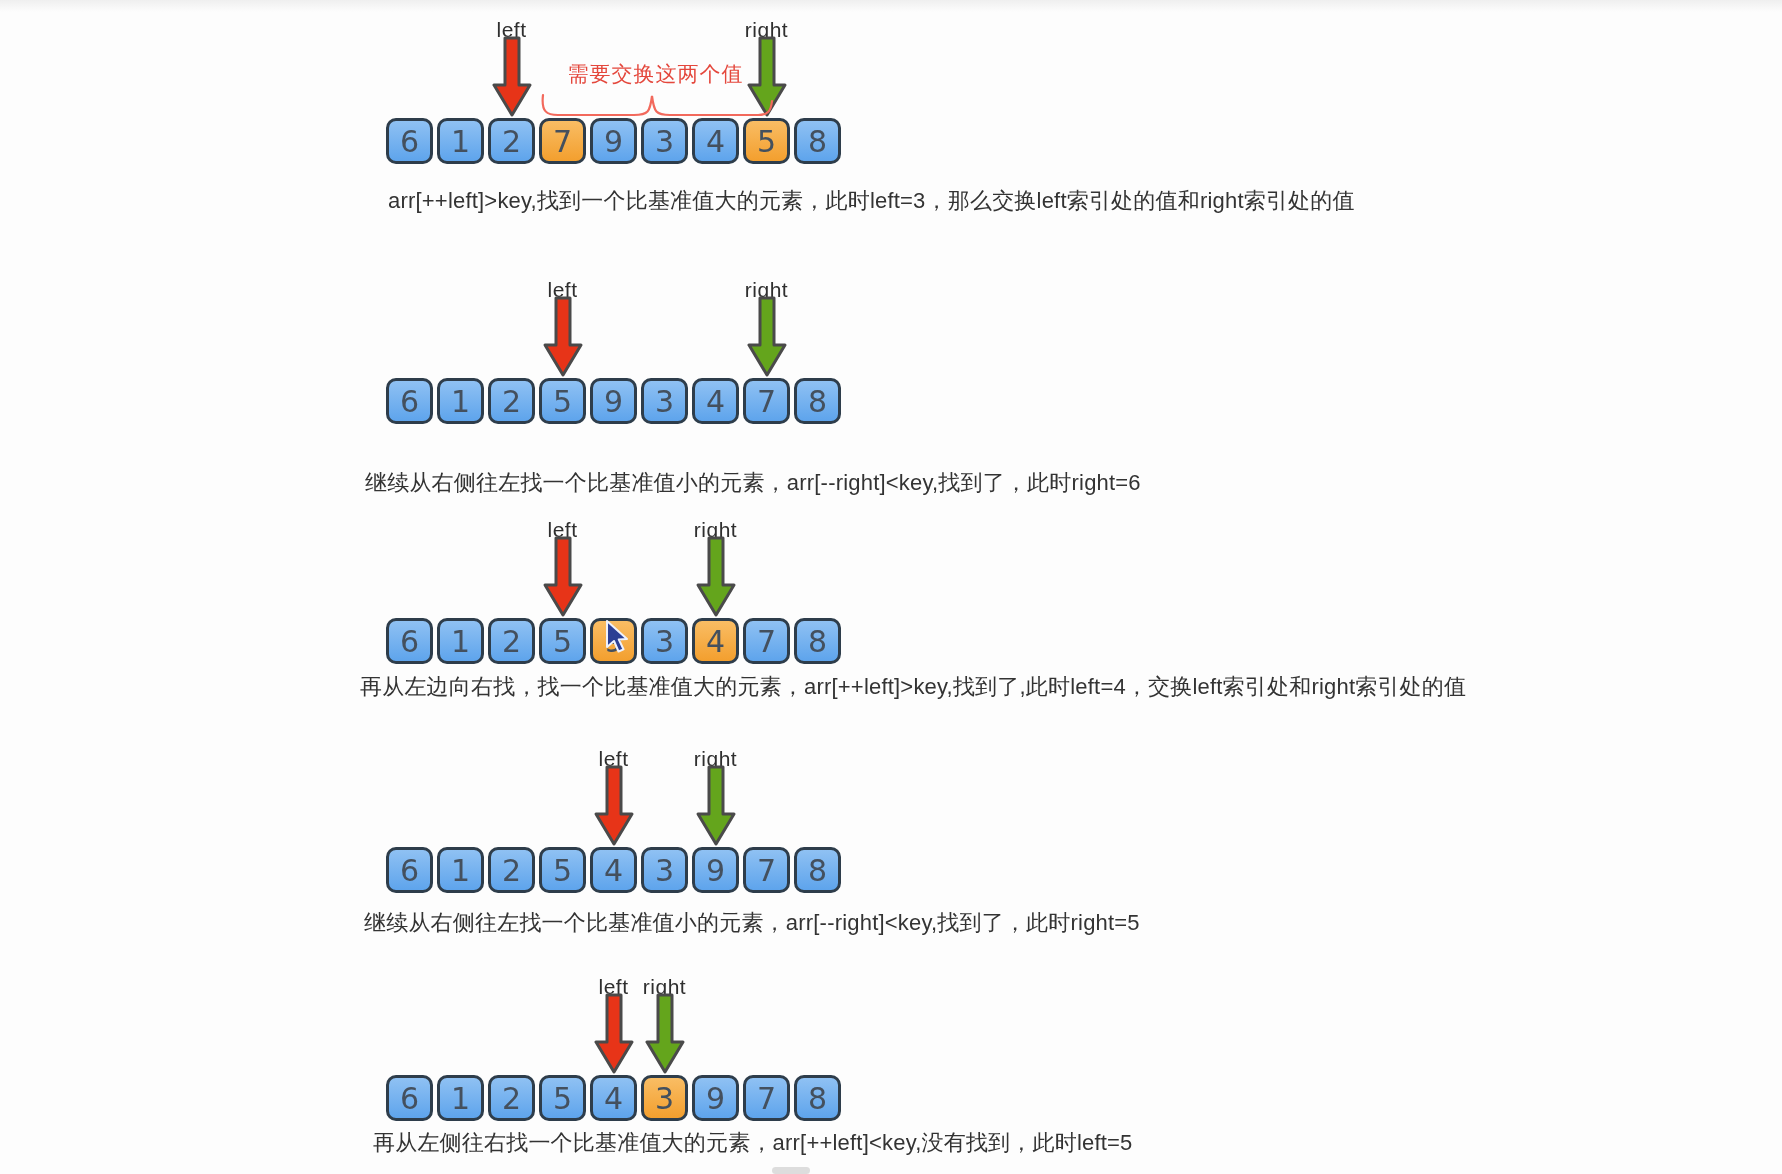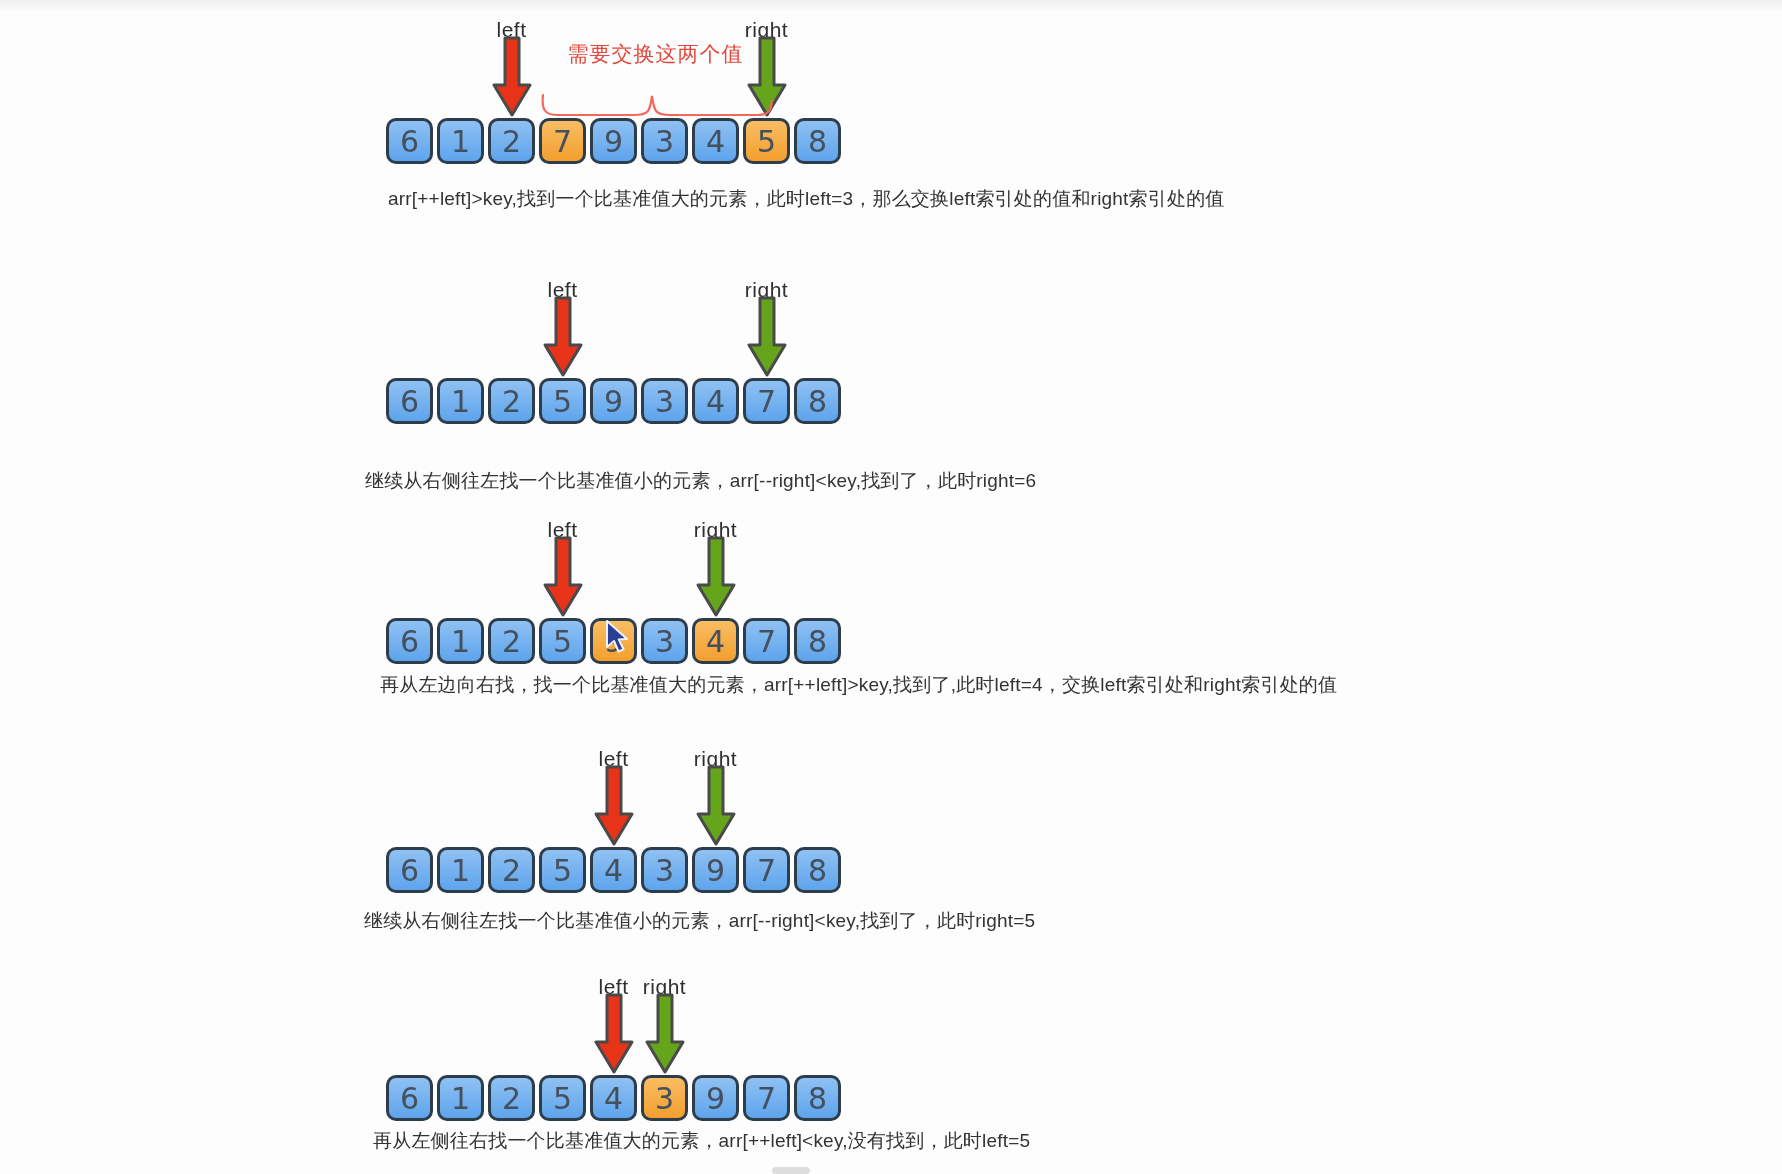--- a/index.html
+++ b/index.html
@@ -24,21 +24,21 @@
     width:47px;height:46px;box-sizing:border-box;
     border:3px solid #2e3d4b;border-radius:10px;
     background:linear-gradient(#8fc1f3,#5ea4ec);
     display:flex;align-items:center;justify-content:center;
     font-family:"DejaVu Sans",sans-serif;
     font-size:30px;color:#44505e;
   }
   .cell.highlight{background:linear-gradient(#f9bd64,#f39f2e);}
   .caption{
     position:absolute;white-space:nowrap;
-    font-size:19px;color:#333;letter-spacing:.2px;
+    font-size:22px;color:#333;letter-spacing:.2px;
   }
   .annotation{
     position:absolute;white-space:nowrap;text-align:center;
     font-size:21px;color:#e4473c;letter-spacing:1px;
   }
   .brace{position:absolute;}
   .cursor{position:absolute;width:26px;height:36px;}
 </style>
 </head>
 <body>
@@ -65,21 +65,21 @@
         <div class="cell">1</div>
         <div class="cell">2</div>
         <div class="cell highlight">7</div>
         <div class="cell">9</div>
         <div class="cell">3</div>
         <div class="cell">4</div>
         <div class="cell highlight">5</div>
         <div class="cell">8</div>
       </div>
     <div class="caption" style="left: 388px; top: 186px;">arr[++left]&gt;key,找到一个比基准值大的元素，此时left=3，那么交换left索引处的值和right索引处的值</div>
-  <div class="annotation" style="left: 548px; top: 40px; width: 215px; text-align: center;">需要交换这两个值</div>
+  <div class="annotation" style="left: 548px; top: 60px; width: 215px; text-align: center;">需要交换这两个值</div>
       <div class="brace" style="left: 538px; top: 92px;"><svg width="236" height="28" viewBox="0 0 236 28" xmlns="http://www.w3.org/2000/svg">
          <path d="M 5 3 C 3 20 9 23 20 23 L 96 23 C 110 23 112 20 114 4
                   C 116 20 118 23 132 23 L 220 23 C 230 23 233 19 234 9" fill="none" stroke="#f2695c" stroke-width="2.2" stroke-linecap="round"></path>
        </svg></div>
     </section>
 
   <section class="step">
     <div class="pointer-label left-label" style="left: 517.5px; top: 266px;">left</div>
     <div class="pointer-label right-label" style="left: 721.5px; top: 266px;">right</div>
     <div class="arrow left-arrow" style="left: 539.5px; top: 295px;">
@@ -123,21 +123,21 @@
         <div class="cell">6</div>
         <div class="cell">1</div>
         <div class="cell">2</div>
         <div class="cell">5</div>
         <div class="cell highlight">9</div>
         <div class="cell">3</div>
         <div class="cell highlight">4</div>
         <div class="cell">7</div>
         <div class="cell">8</div>
       </div>
-    <div class="caption" style="left: 380px; top: 672px;">再从左边向右找，找一个比基准值大的元素，arr[++left]&gt;key,找到了,此时left=4，交换left索引处和right索引处的值</div>
+    <div class="caption" style="left: 360px; top: 672px;">再从左边向右找，找一个比基准值大的元素，arr[++left]&gt;key,找到了,此时left=4，交换left索引处和right索引处的值</div>
   <div class="cursor" style="left: 603.5px; top: 620px;"><svg width="26" height="36" viewBox="0 0 26 36" xmlns="http://www.w3.org/2000/svg">
          <path d="M 3 1 L 3 27 L 10 21 L 14.5 31.5 L 19.5 29.3 L 14.8 19.5 L 23 19 Z" fill="#2b3f94" stroke="#eef2fd" stroke-width="2" stroke-linejoin="round"></path>
        </svg></div>
     </section>
 
   <section class="step">
     <div class="pointer-label left-label" style="left: 568.5px; top: 735px;">left</div>
     <div class="pointer-label right-label" style="left: 670.5px; top: 735px;">right</div>
     <div class="arrow left-arrow" style="left: 590.5px; top: 764px;">
         <svg viewBox="0 0 46 84" xmlns="http://www.w3.org/2000/svg">

